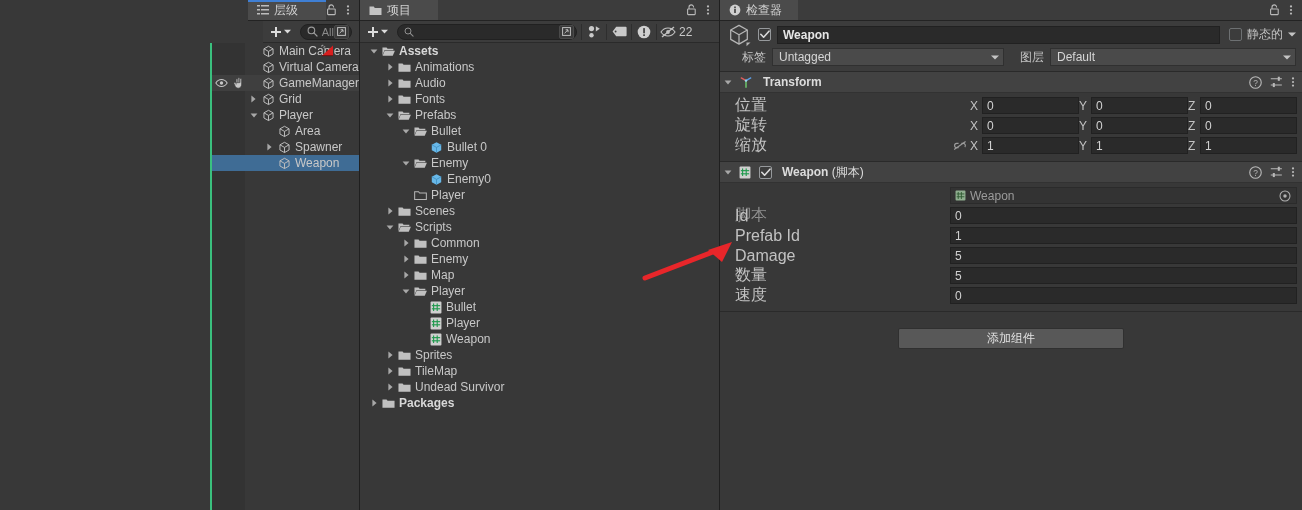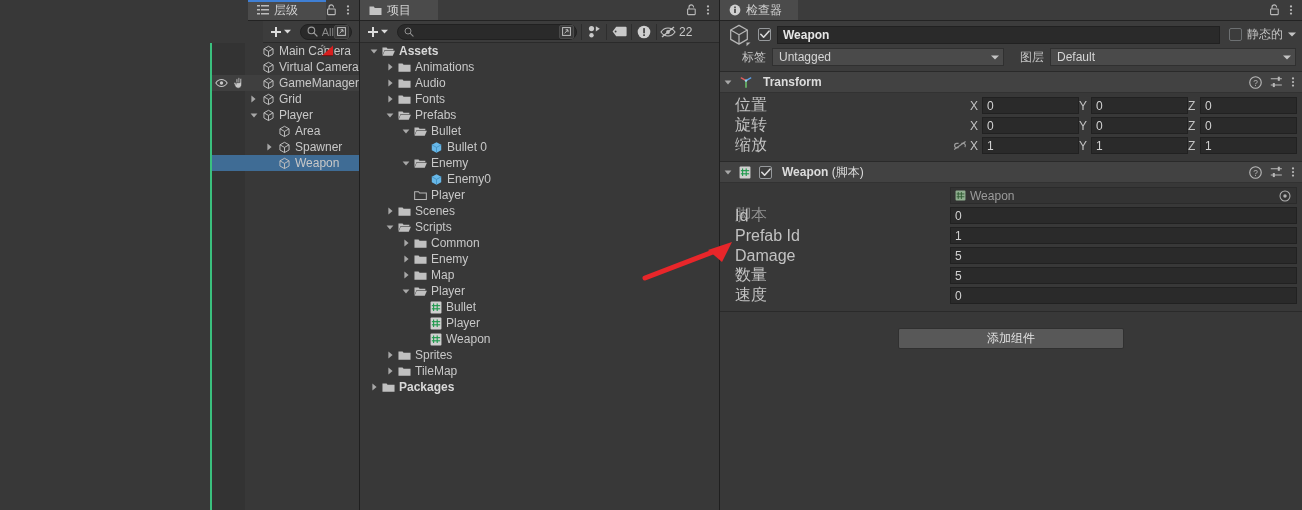--- a/index.html
+++ b/index.html
@@ -803,20 +803,36 @@
                   <path d="M1.4 0.6L5.6 4 1.4 7.4z" fill="#a8a8a8"></path>
                 </svg>
               </span>
             </span>
             <span class="ic" style="margin-left: 2px;">
               <svg width="13" height="11" viewBox="0 0 14 11">
                 <path d="M0.5 1.2h4.4l1.1 1.4h7.5v7.4H0.5z" fill="#c0c0c0"></path>
               </svg>
             </span>
             <span class="lbl">TileMap</span>
+          </div>
+          <div class="row">
+            <span style="display: inline-block; width: 24px;"></span>
+            <span class="tri">
+              <span class="ic">
+                <svg width="7" height="8" viewBox="0 0 7 8">
+                  <path d="M1.4 0.6L5.6 4 1.4 7.4z" fill="#a8a8a8"></path>
+                </svg>
+              </span>
+            </span>
+            <span class="ic" style="margin-left: 2px;">
+              <svg width="13" height="11" viewBox="0 0 14 11">
+                <path d="M0.5 1.2h4.4l1.1 1.4h7.5v7.4H0.5z" fill="#c0c0c0"></path>
+              </svg>
+            </span>
+            <span class="lbl">Undead Survivor</span>
           </div>
           <div class="row">
             <span style="display: inline-block; width: 8px;"></span>
             <span class="tri">
               <span class="ic">
                 <svg width="7" height="8" viewBox="0 0 7 8">
                   <path d="M1.4 0.6L5.6 4 1.4 7.4z" fill="#a8a8a8"></path>
                 </svg>
               </span>
             </span>

